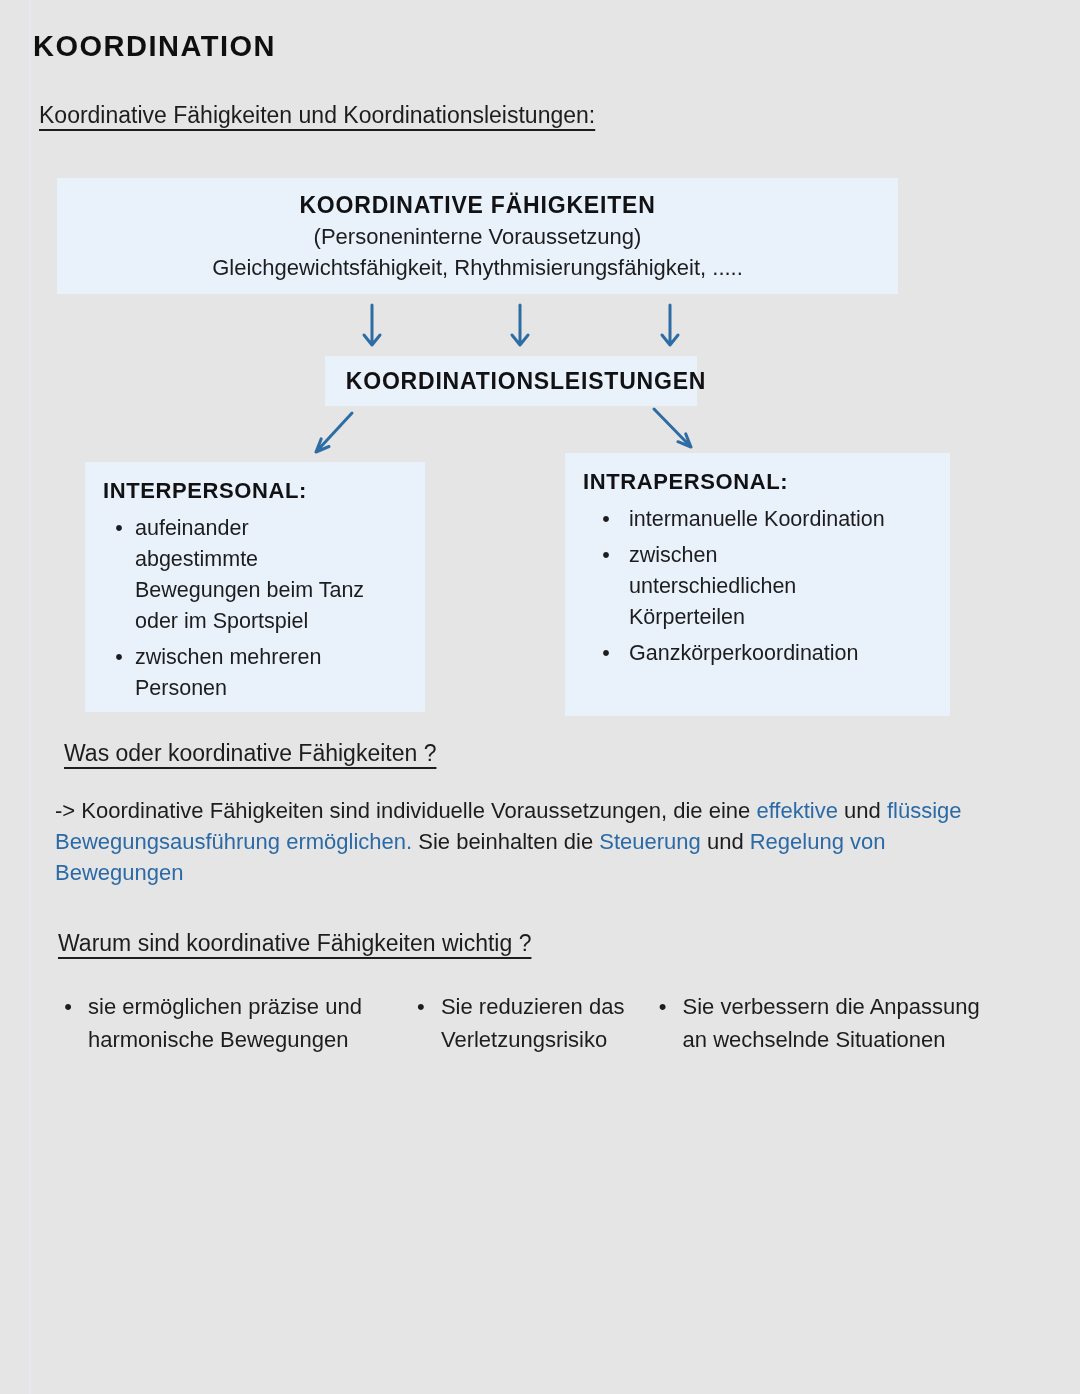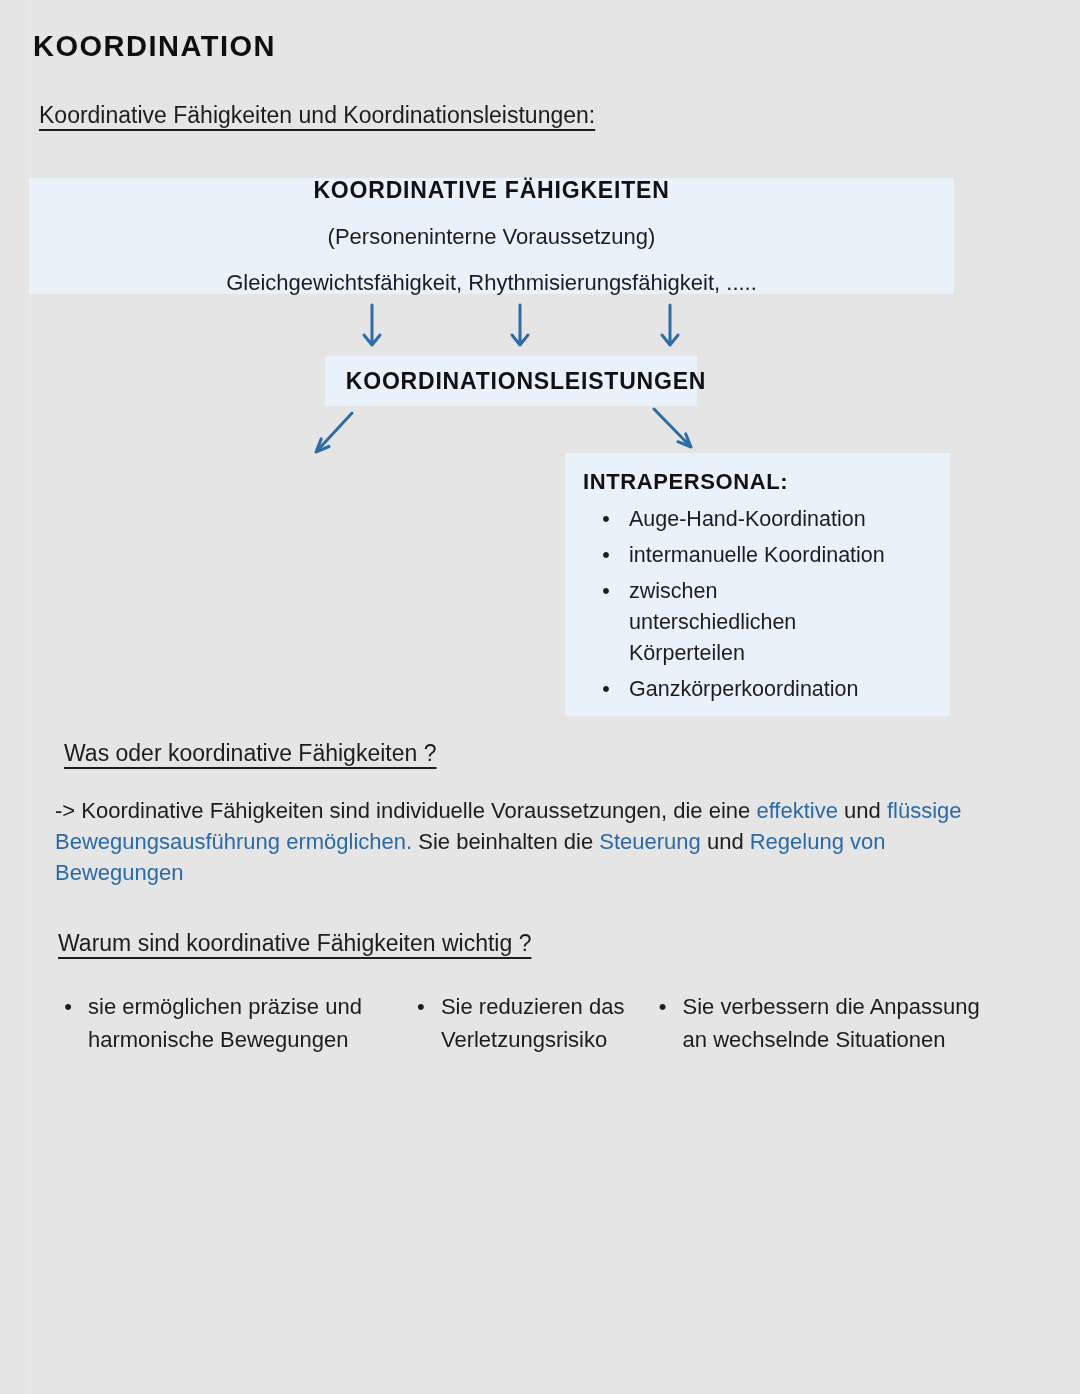--- a/index.html
+++ b/index.html
@@ -29,23 +29,23 @@
     text-underline-offset:6px;
     text-decoration-thickness:1.5px;
     padding-left:9px;
   }
   .subtitle {
     position:absolute; left:30px; top:102px;
     font-size:23px; font-weight:500;
   }
   .box { position:absolute; background:#e9f1fa; }
   .top-box {
-    left:29px; top:178px; width:925px; height:116px;
+    left:57px; top:178px; width:841px; height:116px;
     display:flex; flex-direction:column; align-items:center; justify-content:center;
-    gap:20px; text-align:center;
+    gap:5px; text-align:center;
   }
   .box-title { font-size:23px; font-weight:800; letter-spacing:0.8px; color:#121214; }
   .box-line  { font-size:22px; }
   .mid-box {
     left:325px; top:356px; width:372px; height:50px;
     display:flex; align-items:center; justify-content:center;padding-left:30px;
   }
   .arrow { position:absolute; }
   .side-box { padding:16px 18px; }
   .left-box  { left:85px;  top:462px; width:340px; height:250px; }
@@ -114,27 +114,39 @@
     <svg class="arrow-svg" width="54" height="54" viewBox="0 0 54 54">
       <path d="M46 5 L10 44 M10 44 L15.2 30.9 M10 44 L23 38.5" fill="none" stroke="#2e6da4" stroke-width="3" stroke-linecap="round" stroke-linejoin="round"></path>
     </svg>
   </div>
   <div class="arrow" style="left:646px; top:404px;">
     <svg class="arrow-svg" width="54" height="54" viewBox="0 0 54 54">
       <path d="M8 5 L45 43 M45 43 L31.9 37.7 M45 43 L39.7 29.9" fill="none" stroke="#2e6da4" stroke-width="3" stroke-linecap="round" stroke-linejoin="round"></path>
     </svg>
   </div>
 
+  <div class="box side-box left-box">
+    <div class="side-title">INTERPERSONAL:</div>
+    <div class="bullets">
+      <div class="bullet-row">
+        <span class="bullet-text">aufeinander
+abgestimmte
+Bewegungen beim Tanz
+oder im Sportspiel</span>
+      </div>
+      <div class="bullet-row">
+        <span class="bullet-text">zwischen mehreren
+Personen</span>
+      </div>
+    </div>
+  </div>
 
   <div class="box side-box right-box">
     <div class="side-title">INTRAPERSONAL:</div>
     <div class="bullets">
-      <div class="bullet-row">
-        <span class="bullet-text">Auge-Hand-Koordination</span>
-      </div>
       <div class="bullet-row">
         <span class="bullet-text">intermanuelle Koordination</span>
       </div>
       <div class="bullet-row">
         <span class="bullet-text">zwischen
 unterschiedlichen
 Körperteilen</span>
       </div>
       <div class="bullet-row">
         <span class="bullet-text">Ganzkörperkoordination</span>

